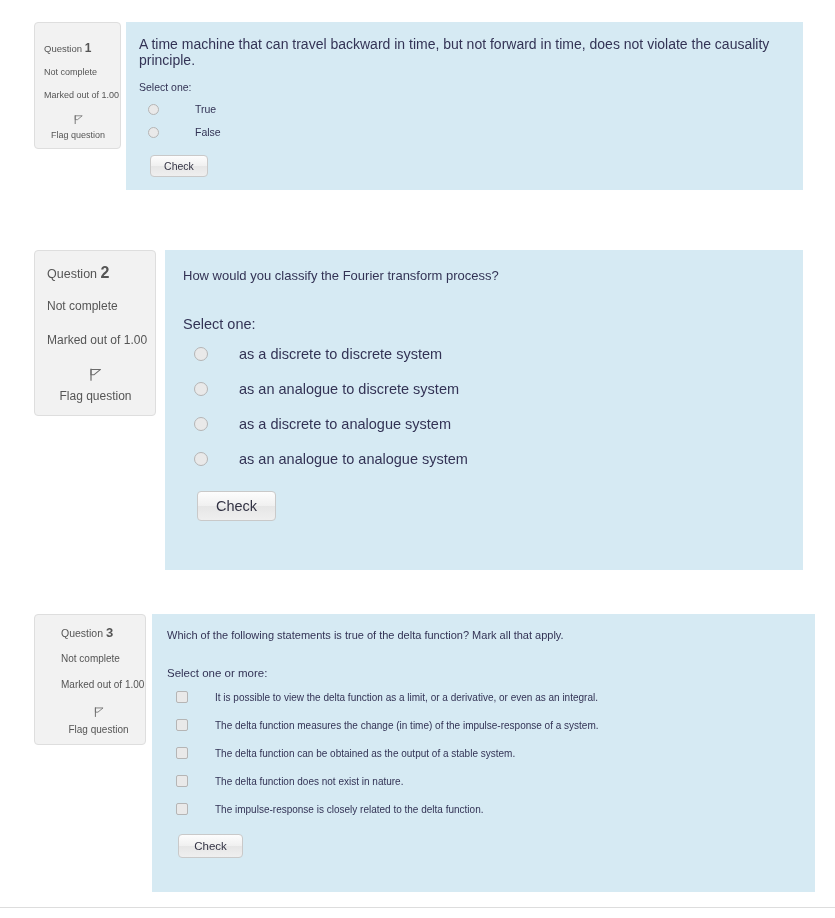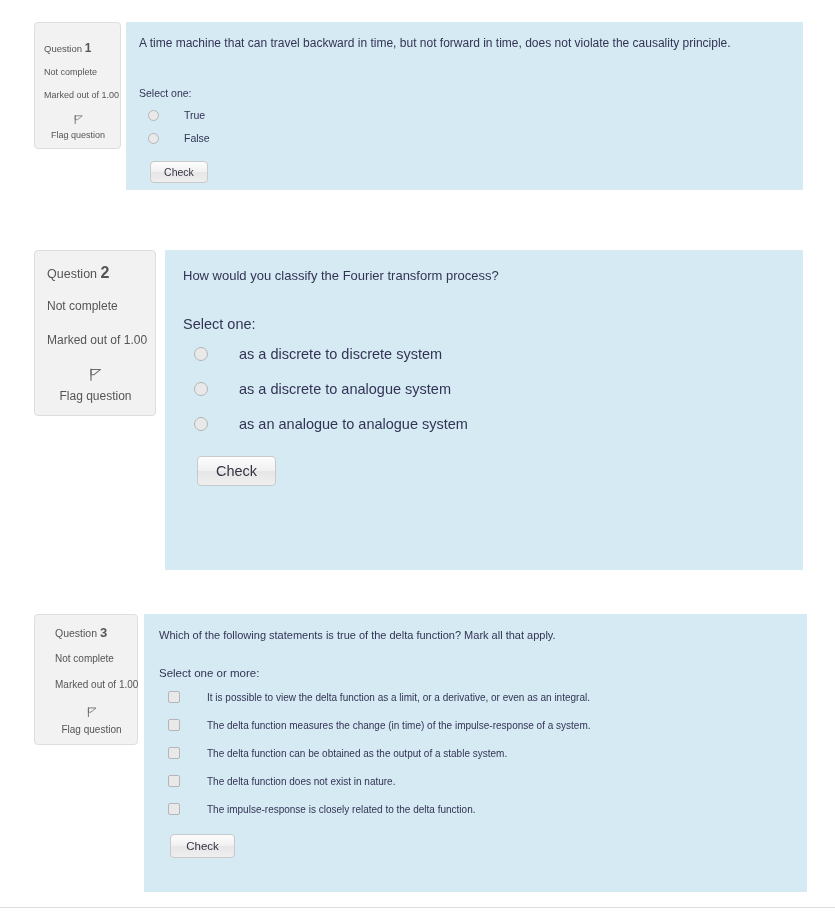--- a/index.html
+++ b/index.html
@@ -109,25 +109,25 @@
   #q1 .qstate { font-size: 9px; margin-bottom: 13px; }
   #q1 .qmark { font-size: 9px; margin-bottom: 14px; }
   #q1 .flagrow { font-size: 9px; gap: 5px; }
   #q1 .flagicon { width: 11px; height: 11px; }
   #q1 .qpanel {
     width: 677px;
     min-height: 168px;
     padding: 14px 0 0 13px;
     margin-left: 5px;
   }
-  #q1 .qtext { font-size: 12px; margin-bottom: 37px; }
+  #q1 .qtext { font-size: 14px; margin-bottom: 13px; }
   #q1 .selectlabel { font-size: 10.5px; margin-bottom: 10px; }
   #q1 .optrow { margin-bottom: 11px; }
   #q1 .radio { width: 11px; height: 11px; margin-left: 9px; }
-  #q1 .optlabel { font-size: 10.5px; margin-left: 25px; }
+  #q1 .optlabel { font-size: 10.5px; margin-left: 36px; }
   #q1 .checkbtn {
     width: 58px; height: 22px; font-size: 10.5px;
     margin-left: 11px; margin-top: 6px;
   }
 
   
   #q2 { left: 34px; top: 250px; }
   #q2 .qinfo {
     width: 122px;
     min-height: 157px;
@@ -151,23 +151,23 @@
   #q2 .radio { width: 14px; height: 14px; margin-left: 11px; }
   #q2 .optlabel { font-size: 14.5px; margin-left: 31px; }
   #q2 .checkbtn {
     width: 79px; height: 30px; font-size: 14.5px;
     margin-left: 14px; margin-top: 5px;
   }
 
   
   #q3 { left: 34px; top: 614px; }
   #q3 .qinfo {
-    width: 104px;
+    width: 112px;
     min-height: 126px;
-    padding: 10px 9px 9px 20px;
+    padding: 10px 9px 9px 26px;
   }
   #q3 .qnum { font-size: 10.5px; margin-bottom: 13px; }
   #q3 .qnum b { font-size: 13px; }
   #q3 .qstate { font-size: 10px; margin-bottom: 15px; }
   #q3 .qmark { font-size: 10px; margin-bottom: 16px; }
   #q3 .flagrow { font-size: 10px; gap: 6px; }
   #q3 .flagicon { width: 12px; height: 12px; }
   #q3 .qpanel {
     width: 663px;
     min-height: 278px;
@@ -249,20 +249,24 @@
   </div>
   <div class="qpanel">
     <div class="qtext">How would you classify the Fourier transform process?</div>
     <div class="selectlabel">Select one:</div>
     <div class="optrow">
       <span class="radio"></span>
       <span class="optlabel">as a discrete to discrete system</span>
     </div>
     <div class="optrow">
       <span class="radio"></span>
+      <span class="optlabel">as an analogue to discrete system</span>
+    </div>
+    <div class="optrow">
+      <span class="radio"></span>
       <span class="optlabel">as a discrete to analogue system</span>
     </div>
     <div class="optrow">
       <span class="radio"></span>
       <span class="optlabel">as an analogue to analogue system</span>
     </div>
     <button class="checkbtn">Check</button>
   </div>
 </div>
 

